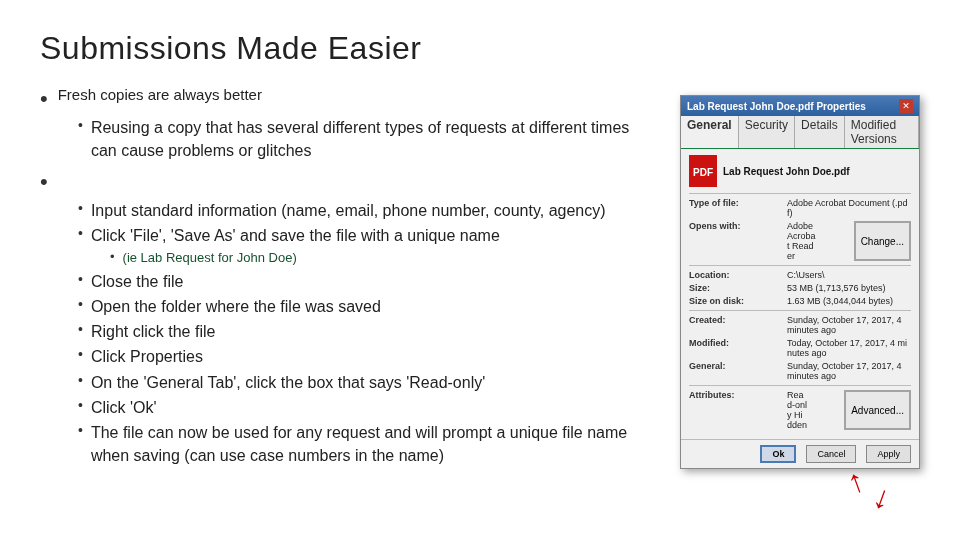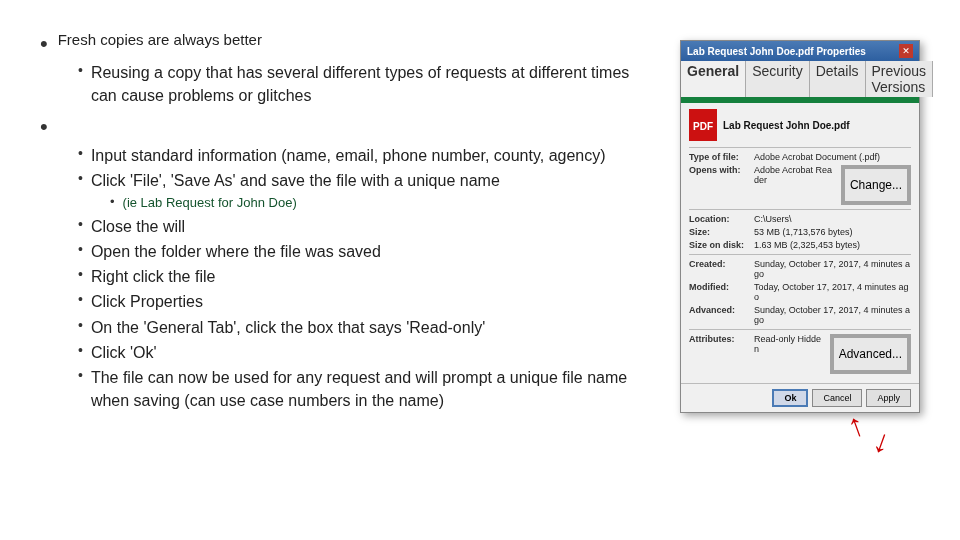--- a/index.html
+++ b/index.html
@@ -119,23 +119,23 @@
       width: 14px;
       height: 14px;
       font-size: 9px;
       cursor: pointer;
       display: flex;
       align-items: center;
       justify-content: center;
     }
     .dialog-tabs {
       display: flex;
-      border-bottom: 6px solid #15803d;
+      border-bottom: 1px solid #15803d;
       background: #d8d8d8;
-      font-size: 14px;
+      font-size: 12px;
     }
     .dialog-tab {
       padding: 2px 6px;
       border-right: 1px solid #aaa;
       background: #e8e8e8;
       color: #333;
     }
     .dialog-tab.active {
       background: #f0f0f0;
       font-weight: bold;
@@ -165,50 +165,51 @@
     .dialog-filename {
       font-size: 10px;
       font-weight: bold;
       color: #111;
       word-break: break-all;
     }
     .dialog-row {
       display: flex;
       margin-bottom: 3px;
       font-size: 9px;
+      gap: 33px;
     }
     .dialog-label {
       width: 65px;
       color: #333;
       font-weight: bold;
       flex-shrink: 0;
     }
     .dialog-value {
       color: #222;
       flex: 1;
       word-break: break-all;
     }
     .dialog-change-btn {
       background: #e8e8e8;
-      border: 4px solid #a3a3a3;
-      font-size: 12px;
+      border: 2px solid #a3a3a3;
+      font-size: 10px;
       padding: 9px 5px;
       margin-left: 4px;
       cursor: pointer;
     }
     .dialog-separator {
       border-top: 1px solid #bbb;
       margin: 4px 0;
     }
     .dialog-footer {
       display: flex;
       justify-content: flex-end;
       padding: 5px 8px;
       border-top: 1px solid #bbb;
-      gap: 4px;
+      gap: 10px;
     }
     .dialog-btn {
       background: #e0e0e0;
       border: 1px solid #888;
       font-size: 9px;
       padding: 2px 10px;
       cursor: pointer;
     }
     .dialog-btn.ok-btn {
       background: #d0d8e8;
@@ -232,20 +233,21 @@
       padding-top: 2px;
     }
     .mb2 { margin-bottom: 2px; }
     .mb6 { margin-bottom: 6px; }
   </style>
 </head>
 <body>
 
 <div class="slide">
 
+  <div class="title">Submissions Made Easier</div>
 
   <div class="two-col">
     <div class="left-col">
 
       <div class="bullet-l1 mb2">
         <span class="dot">•</span>
         <span class="text">Fresh copies are always better</span>
       </div>
 
       <div class="bullet-l2 mb6">
@@ -267,21 +269,21 @@
         <span class="text">Click 'File', 'Save As' and save the file with a unique name</span>
       </div>
 
       <div class="bullet-l3 mb2">
         <span class="dot">•</span>
         <span class="text">(ie Lab Request for John Doe)</span>
       </div>
 
       <div class="bullet-l2 mb2">
         <span class="dot">•</span>
-        <span class="text">Close the will</span>
+        <span class="text">Close the file</span>
       </div>
 
       <div class="bullet-l2 mb2">
         <span class="dot">•</span>
         <span class="text">Open the folder where the file was saved</span>
       </div>
 
       <div class="bullet-l2 mb2">
         <span class="dot">•</span>
         <span class="text">Right click the file</span>
@@ -315,21 +317,21 @@
 
         <div class="dialog-titlebar">
           <span>Lab Request John Doe.pdf Properties</span>
           <button class="dialog-titlebar-close">✕</button>
         </div>
 
         <div class="dialog-tabs">
           <div class="dialog-tab active">General</div>
           <div class="dialog-tab">Security</div>
           <div class="dialog-tab">Details</div>
-          <div class="dialog-tab">Previous Versions</div>
+          <div class="dialog-tab">Modified Versions</div>
         </div>
 
         <div class="dialog-body">
 
           <div class="dialog-file-row">
             <div class="pdf-icon">
               <svg width="28" height="32" viewBox="0 0 28 32">
                 <rect width="28" height="32" fill="#cc1111"></rect>
                 <text x="14" y="21" text-anchor="middle" fill="white" font-size="10" font-weight="bold">PDF</text>
               </svg>
@@ -357,37 +359,37 @@
             <span class="dialog-value">C:\Users\</span>
           </div>
 
           <div class="dialog-row">
             <span class="dialog-label">Size:</span>
             <span class="dialog-value">53 MB (1,713,576 bytes)</span>
           </div>
 
           <div class="dialog-row">
             <span class="dialog-label">Size on disk:</span>
-            <span class="dialog-value">1.63 MB (2,325,453 bytes)</span>
+            <span class="dialog-value">1.63 MB (3,044,044 bytes)</span>
           </div>
 
           <div class="dialog-separator"></div>
 
           <div class="dialog-row">
             <span class="dialog-label">Created:</span>
             <span class="dialog-value">Sunday, October 17, 2017, 4 minutes ago</span>
           </div>
 
           <div class="dialog-row">
             <span class="dialog-label">Modified:</span>
             <span class="dialog-value">Today, October 17, 2017, 4 minutes ago</span>
           </div>
 
           <div class="dialog-row">
-            <span class="dialog-label">Advanced:</span>
+            <span class="dialog-label">General:</span>
             <span class="dialog-value">Sunday, October 17, 2017, 4 minutes ago</span>
           </div>
 
           <div class="dialog-separator"></div>
 
           <div class="dialog-row">
             <span class="dialog-label">Attributes:</span>
             <span class="dialog-value">Read-only   Hidden</span>
             <button class="dialog-change-btn">Advanced...</button>
           </div>

